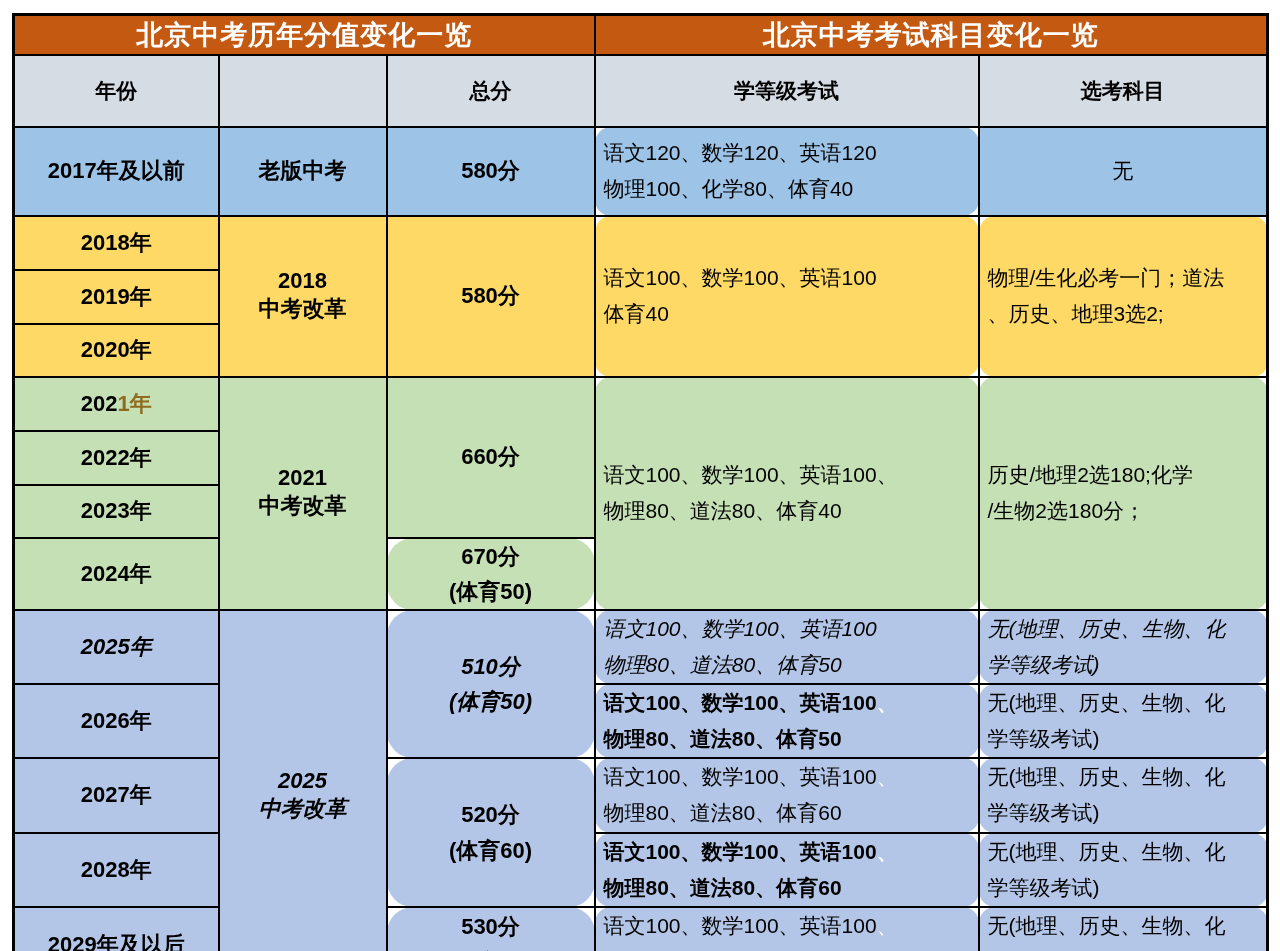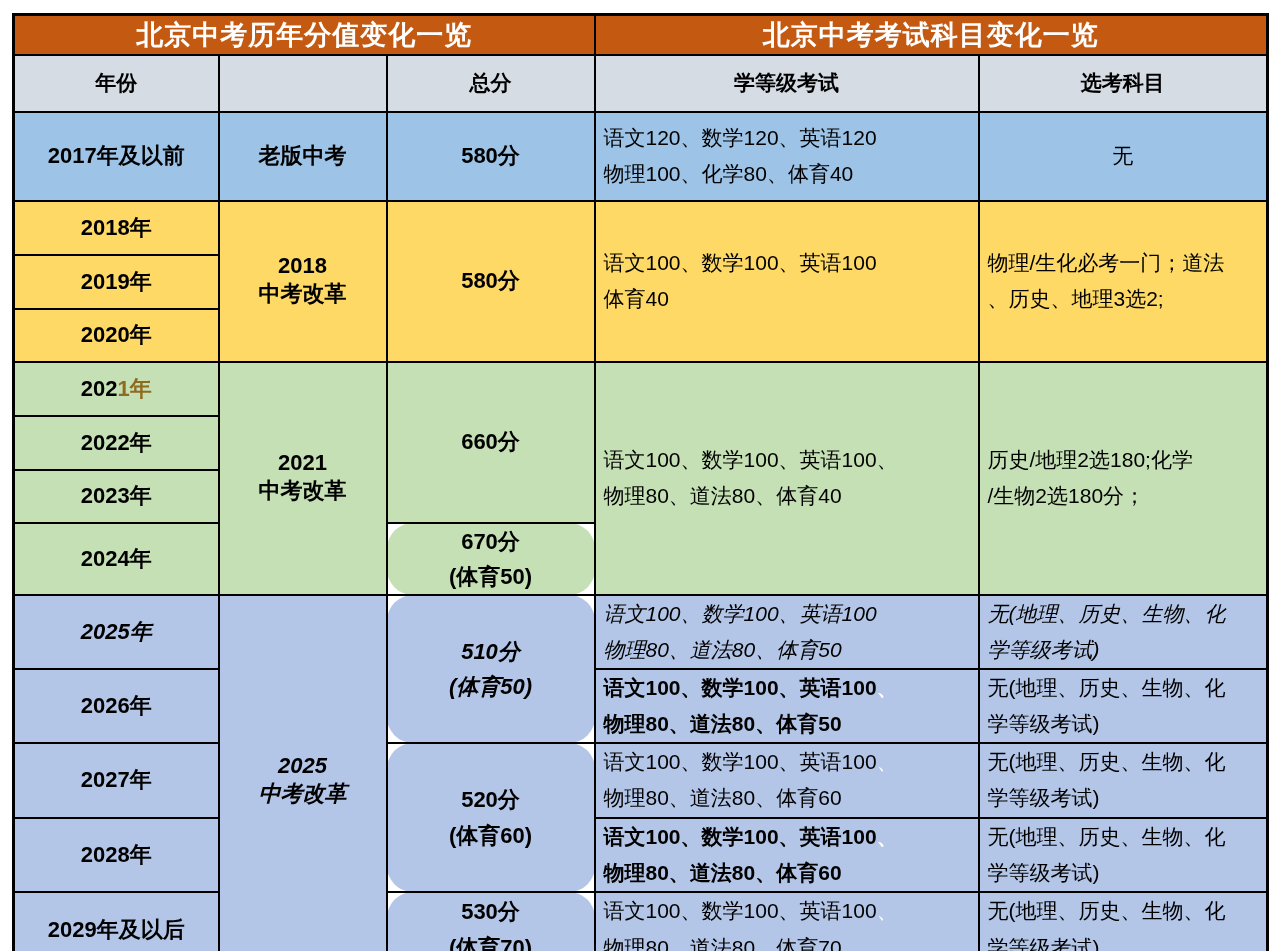--- a/index.html
+++ b/index.html
@@ -22,21 +22,21 @@
     vertical-align: middle;
   }
   
   col.c-year { width: 205px; }
   col.c-reform { width: 168px; }
   col.c-total { width: 208px; }
   col.c-required { width: 384px; }
   col.c-elective { width: 289px; }
   
   tr.h-title { height: 40px; }
-  tr.h-sub { height: 57px; }
+  tr.h-sub { height: 72px; }
   tr.h-2017 { height: 89px; }
   tr.h-54 { height: 54px; }
   tr.h-53 { height: 53px; }
   tr.h-57 { height: 57px; }
   tr.h-69 { height: 69px; font-style: italic; }
   tr.h-70 { height: 70px; }
   tr.h-65 { height: 65px; }
   tr.h-66 { height: 66px; }
   tr.h-76 { height: 76px; }
 
@@ -68,20 +68,21 @@
     text-align: center;
     color: #000;
   }
   .body-text {
     font-size: 21px;
     font-weight: 400;
     color: #000;
     text-align: left;
     padding-left: 8px;
     line-height: 1.72;
+    border-radius: 16px;
   }
   .body-text.bold-row { font-weight: 700; }
   .two-line { line-height: 1.6; border-radius: 26px; }
   .center-normal {
     text-align: center;
     font-size: 21px;
     font-weight: 400;
   }
   .gold { color: var(--c-gold); }
   .white-mark { color: #ffffff; }

